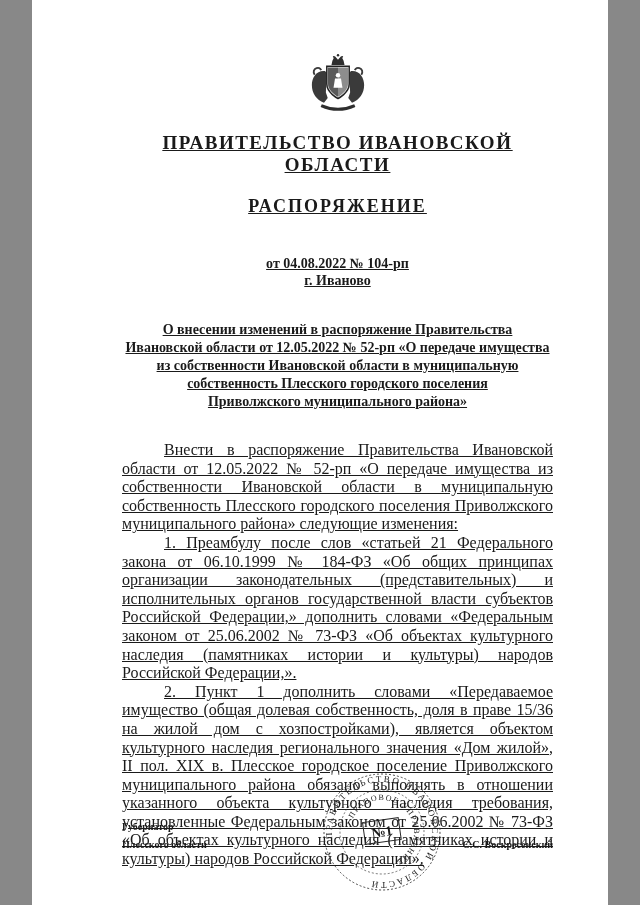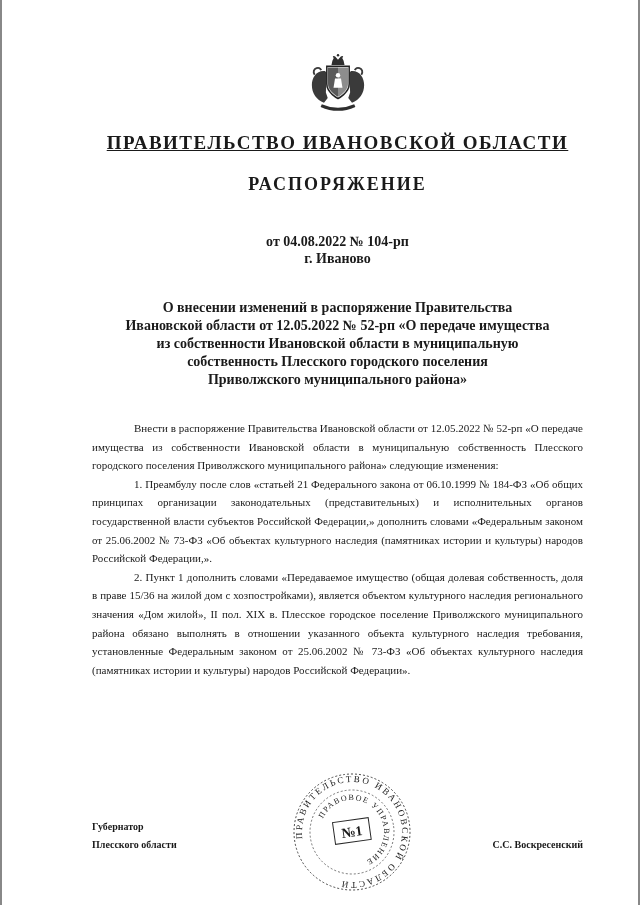--- a/index.html
+++ b/index.html
@@ -4,25 +4,26 @@
 <style>
   :root { --ink:#1a1a1a; --paper:#ffffff; }
   html,body { margin:0; padding:0; }
   body {
     font-family: "Liberation Serif", "DejaVu Serif", serif;
     color: var(--ink,#1a1a1a);
     background:#888;
   }
   .page {
     position: relative;
-    width: 636px;
+    width: 576px;
     height: 905px;
     margin: 0 auto;
     background: var(--paper,#ffffff);
     overflow: hidden;
+    text-decoration: underline;
   }
   .col { padding: 52px 55px 0 90px; }
   .emblem-wrap { text-align: center; margin-bottom: 10px; }
   .org-name {
     margin: 0;
     text-align: center;
     font-size: 19px;
     font-weight: bold;
     letter-spacing: 1.5px;
   }
@@ -44,21 +45,21 @@
   .subject {
     margin-top: 32px;
     text-align: center;
     font-size: 14px;
     font-weight: bold;
     line-height: 18px;
     white-space: pre-line;
   }
   .body-text {
     margin-top: 30px;
-    font-size: 11px;
+    font-size: 16px;
     line-height: 18.6px;
     text-align: justify;
   }
   .body-text p { margin: 0; text-indent: 42px; }
   .signature {
     position: absolute;
     left: 90px;
     right: 55px;
     top: 818px;
     display: flex;

